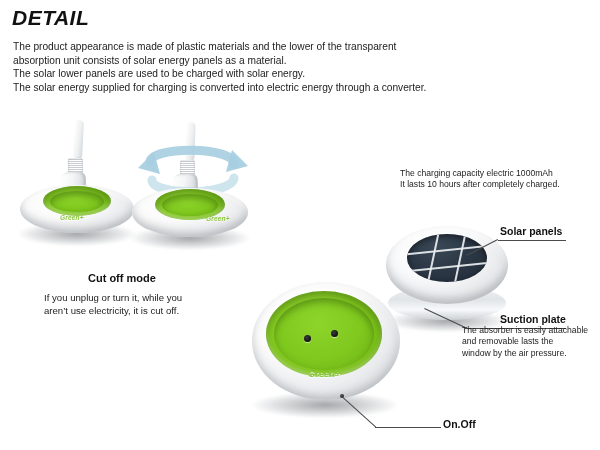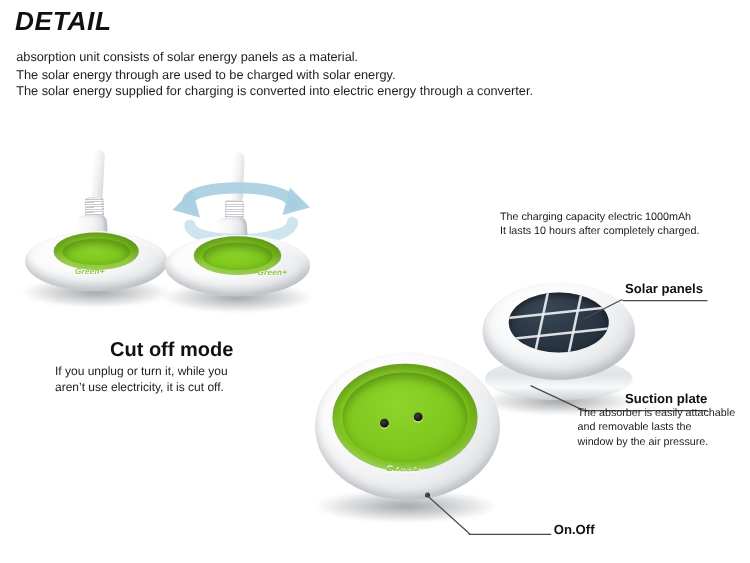--- a/index.html
+++ b/index.html
@@ -117,42 +117,43 @@
   }
   .lead-h{position:absolute;height:1px;background:#4a4a4a;}
   .lead-d{position:absolute;background:#4a4a4a;height:1px;transform-origin:0 0;}
   .note{
     position:absolute;font-size:8.6px;line-height:11.4px;color:#1c1c1c;
   }
   .note div{white-space:nowrap;}
 
   
   .cut-title{
-    position:absolute;font-size:16px;font-weight:bold;color:#111;
+    position:absolute;font-size:11px;font-weight:bold;color:#111;
     white-space:nowrap;
   }
   .cut-text{
     position:absolute;font-size:9.6px;line-height:13px;color:#1c1c1c;
   }
   .cut-text div{white-space:nowrap;}
   .onoff-dot{
     position:absolute;width:4px;height:4px;border-radius:50%;
     background:radial-gradient(circle at 35% 30%,#555,#111);
   }
 </style>
 </head>
 <body>
 
 <div class="stage">
 
   <div class="title">DETAIL</div>
 
   <div class="intro">
+    <div>The product appearance is made of plastic materials and the lower of the transparent</div>
     <div>absorption unit consists of solar energy panels as a material.</div>
-    <div>The solar energy through are used to be charged with solar energy.</div>
+    <div>The solar lower panels are used to be charged with solar energy.</div>
     <div>The solar energy supplied for charging is converted into electric energy through a converter.</div>
   </div>
 
   <div>
     <div class="shadow" style="left:18px;top:222px;width:118px;height:24px;"></div>
 
     <div class="cable" style="left:74px;top:120px;width:9px;height:40px;transform:rotate(3deg);"></div>
 
     <div class="plug-grip" style="left:68px;top:158px;width:15px;height:16px;transform:rotate(-2deg);"></div>
 

